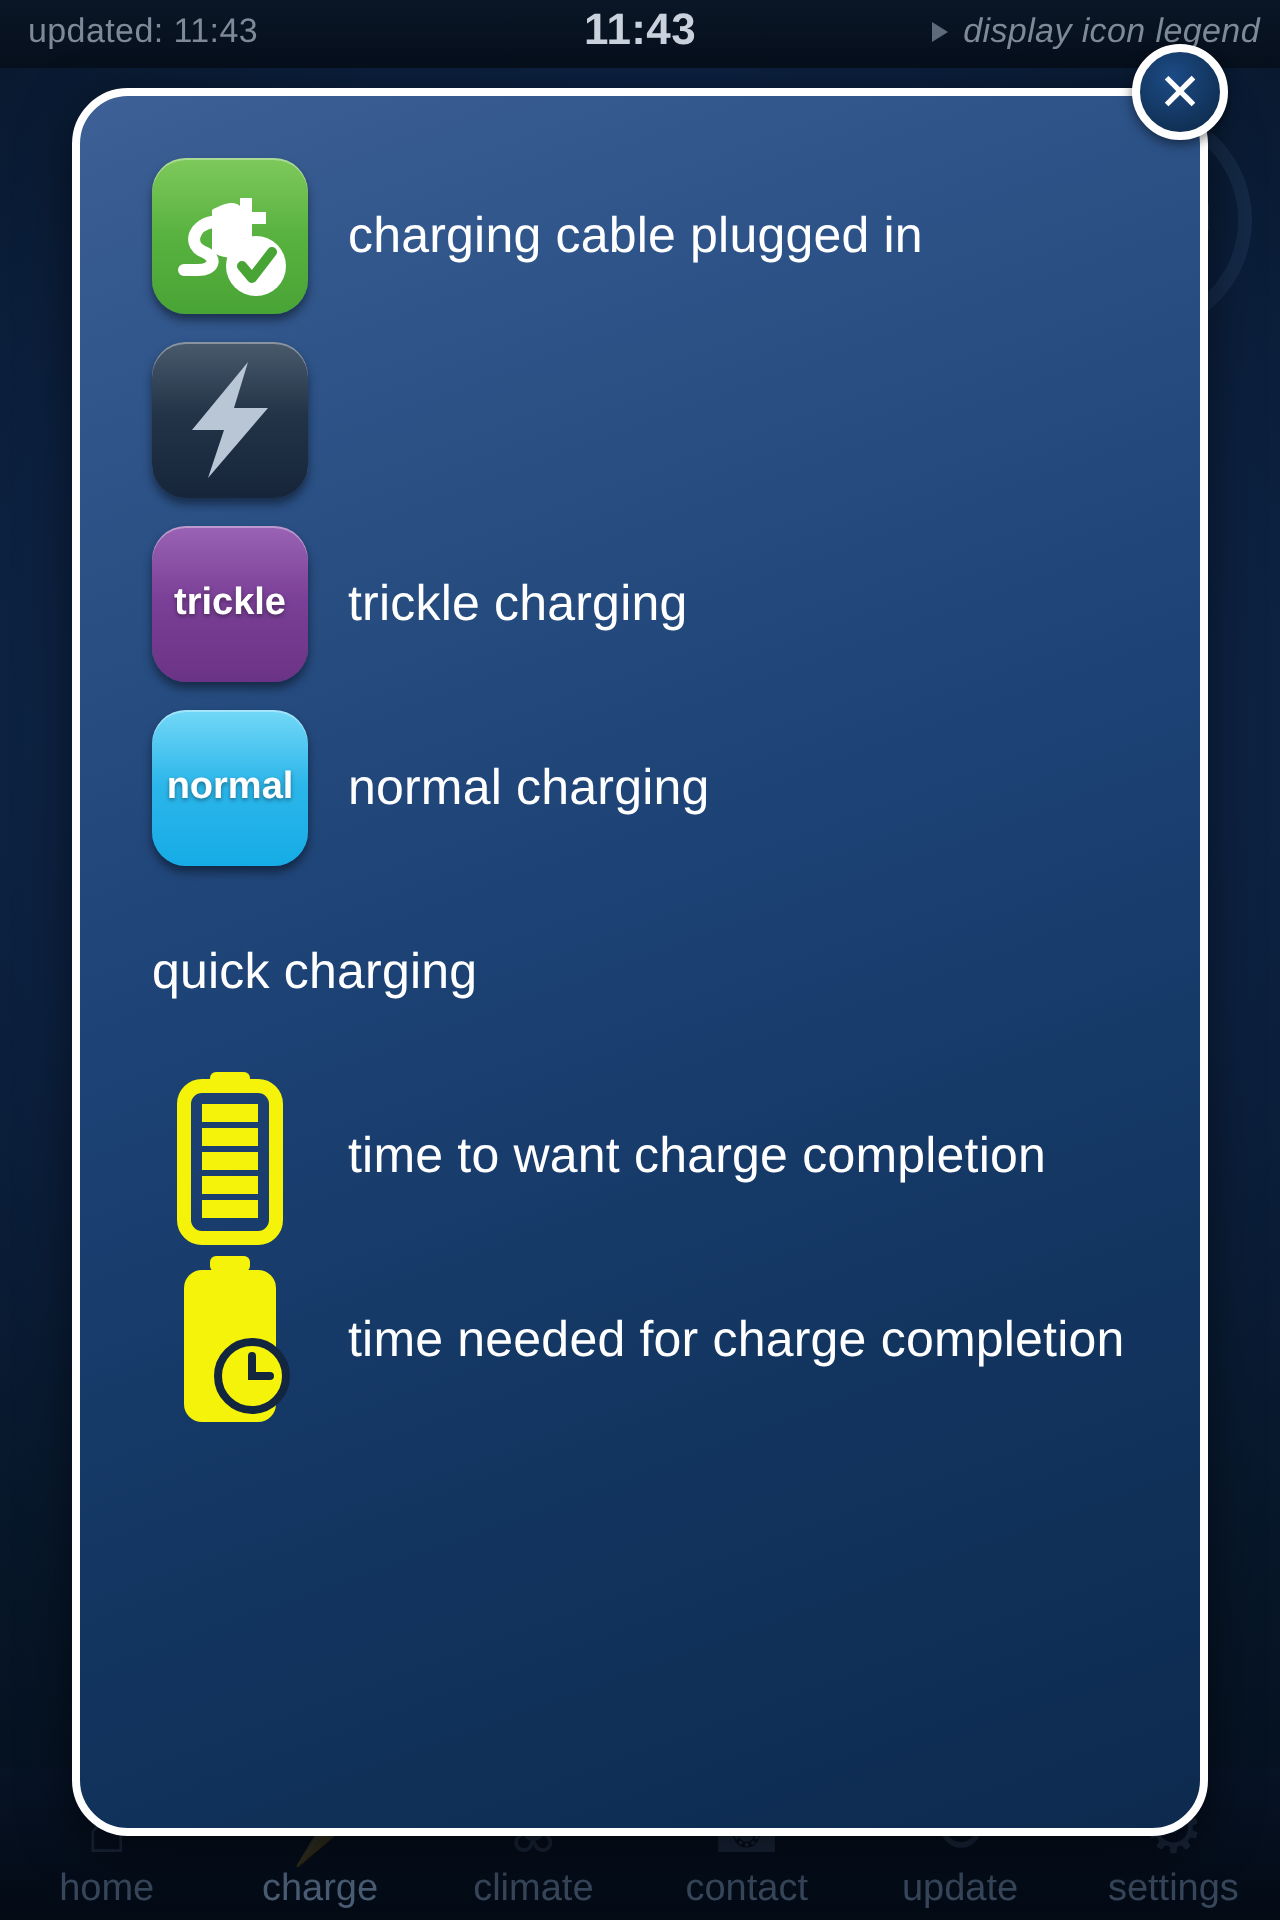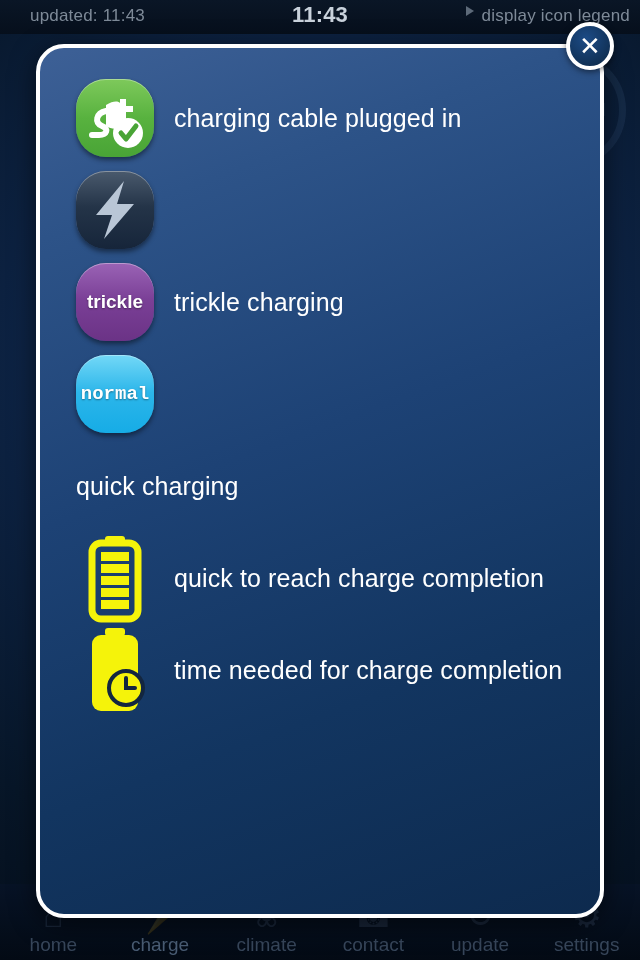--- a/index.html
+++ b/index.html
@@ -17,26 +17,26 @@
     background:
       radial-gradient(120% 80% at 50% 38%, #14325c 0%, #0d2344 38%, #071628 68%, #030a14 100%),
       linear-gradient(180deg,#081427 0%, #061020 100%);
   }
   #statusbar {
     position:absolute; top:0; left:0; width:640px; height:34px;
     display:flex; align-items:center;
     background:linear-gradient(180deg,#0a1626 0%,#060f1c 100%);
     color:#7e8a98; font-size:17px; letter-spacing:.2px;
   }
-  #statusbar .updated { position:absolute; left:30px; top:6px; }
+  #statusbar .updated { position:absolute; left:14px; top:6px; }
   #statusbar .clock {
     position:absolute; left:0; width:640px; text-align:center; top:2px;
     color:#c9d2dc; font-size:22px; font-weight:bold;
   }
-  #statusbar .legend { position:absolute; right:10px; top:6px; display:flex; align-items:flex-start; gap:8px; }
+  #statusbar .legend { position:absolute; right:10px; top:6px; display:flex; align-items:center; gap:8px;font-style:italic; }
   #statusbar .legend .tri {
     width:0;height:0;border-left:8px solid #5d6a79;
     border-top:5px solid transparent;border-bottom:5px solid transparent;
   }
 
   #bg-header {
     position:absolute; top:60px; left:0; width:640px;
     text-align:center; color:#2e5387; font-size:36px; font-weight:bold;
     text-shadow:0 1px 0 rgba(255,255,255,.05);
   }
@@ -98,29 +98,29 @@
     overflow:hidden;
   }
   #legend-rows { position:absolute; inset:0; padding:24px 0 0 0; }
   .legend-row {
     display:flex; align-items:center; height:92px; padding-left:36px; gap:20px;
   }
   .legend-label { color:#ffffff; font-size:25px; letter-spacing:.1px; }
 
   
   .tile {
-    width:78px; height:78px; border-radius:30px; position:relative; flex:0 0 78px;
+    width:78px; height:78px; border-radius:17px; position:relative; flex:0 0 78px;
     box-shadow:0 3px 5px rgba(0,0,0,.45), inset 0 1px 0 rgba(255,255,255,.35);
   }
   .tile.green  { background:linear-gradient(180deg,#7ec95b 0%,#58b23f 50%,#49a436 100%); }
   .tile.red    { background:linear-gradient(180deg,#f06a6a 0%,#e03636 48%,#d62222 100%); }
   .tile.orange { background:linear-gradient(180deg,#ffb04a 0%,#fa8c1b 48%,#f07d08 100%); }
   .tile.dark   { background:linear-gradient(180deg,#4a5a6d 0%,#243448 46%,#16253a 100%); }
   .tile.purple { background:linear-gradient(180deg,#9a63b5 0%,#7a3f96 48%,#6b3386 100%); }
-  .tile.cyan   { background:linear-gradient(180deg,#73d8f7 0%,#2cb6ea 48%,#16ace6 100%);font-family:Liberation Mono, monospace; }
+  .tile.cyan   { background:linear-gradient(180deg,#73d8f7 0%,#2cb6ea 48%,#16ace6 100%); }
   .tile.redflat{ background:linear-gradient(180deg,#f35b5b 0%,#e62b2b 48%,#e01f1f 100%); }
   .tile .word {
     position:absolute; inset:0; display:flex; align-items:center; justify-content:center;
     color:#fff; font-size:19px; font-weight:bold; text-shadow:0 1px 2px rgba(0,0,0,.4);
   }
   .tile svg { position:absolute; left:0; top:0; }
 
   
   .bare { width:78px; height:88px; flex:0 0 78px; position:relative; }
 </style>
@@ -216,39 +216,40 @@
       <div class="tile purple">
         <span class="word">trickle</span>
       </div>
       <div class="legend-label">trickle charging</div>
     </div>
 
     <div class="legend-row">
       <div class="tile cyan">
         <span class="word">normal</span>
       </div>
+      <div class="legend-label">normal charging</div>
     </div>
 
     <div class="legend-row">
       <div class="legend-label">quick charging</div>
     </div>
 
     <div class="legend-row">
       <div class="bare">
         <svg width="78" height="92" viewBox="0 0 78 92">
           <rect x="29" y="2" width="20" height="8" rx="3" fill="#f5f30a"></rect>
           <rect x="16" y="9" width="46" height="76" rx="9" fill="none" stroke="#f5f30a" stroke-width="7"></rect>
           <rect x="25" y="18" width="28" height="9" fill="#f5f30a"></rect>
           <rect x="25" y="30" width="28" height="9" fill="#f5f30a"></rect>
           <rect x="25" y="42" width="28" height="9" fill="#f5f30a"></rect>
           <rect x="25" y="54" width="28" height="9" fill="#f5f30a"></rect>
           <rect x="25" y="66" width="28" height="9" fill="#f5f30a"></rect>
         </svg>
       </div>
-      <div class="legend-label">quick to reach charge completion</div>
+      <div class="legend-label">time to want charge completion</div>
     </div>
 
     <div class="legend-row">
       <div class="bare">
         <svg width="78" height="92" viewBox="0 0 78 92">
           <rect x="29" y="2" width="20" height="8" rx="3" fill="#f5f30a"></rect>
           <rect x="16" y="9" width="46" height="76" rx="9" fill="#f5f30a"></rect>
           <circle cx="50" cy="62" r="17" fill="#f5f30a" stroke="#13263f" stroke-width="4"></circle>
           <path d="M50 52 v10 h9" stroke="#13263f" stroke-width="4" fill="none" stroke-linecap="round"></path>
         </svg>

